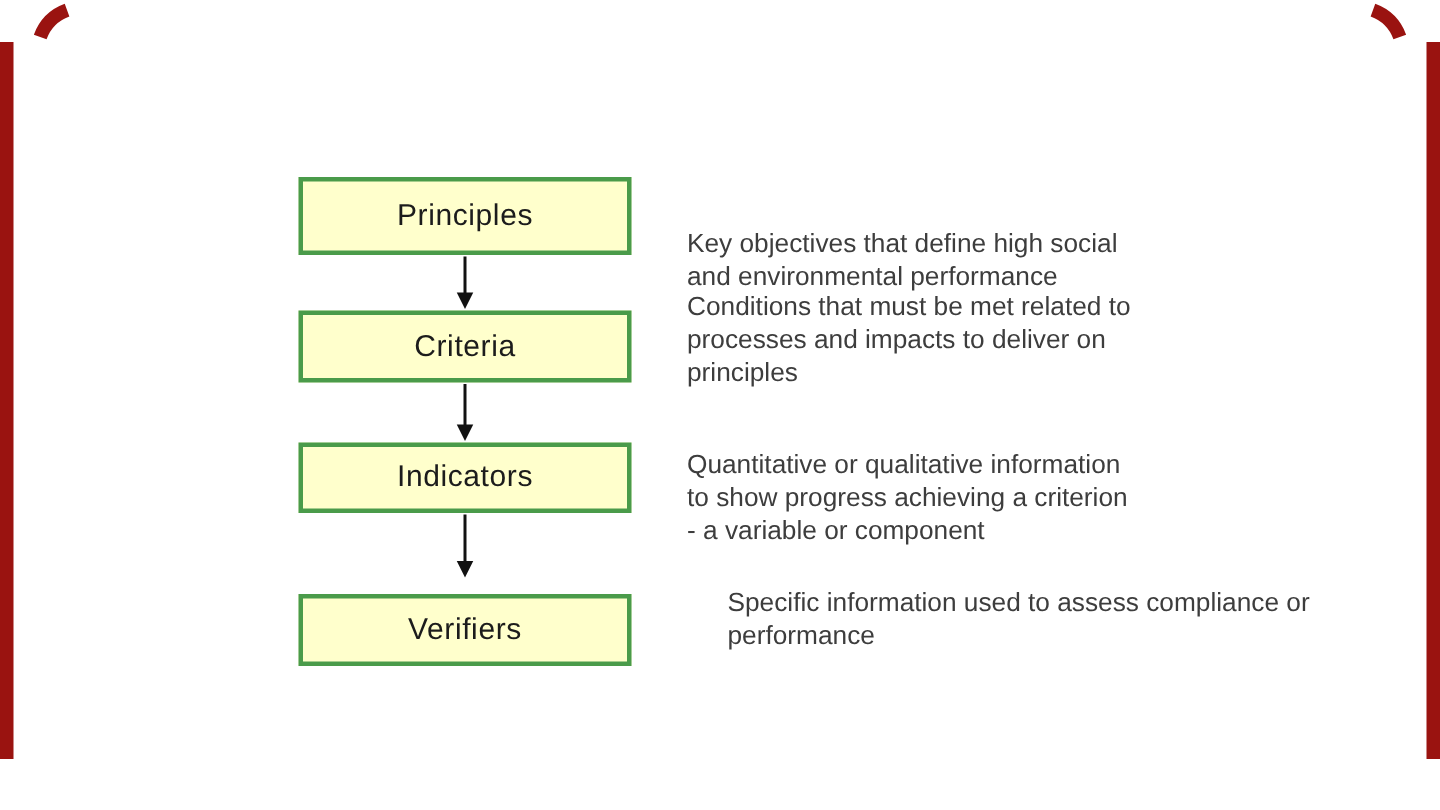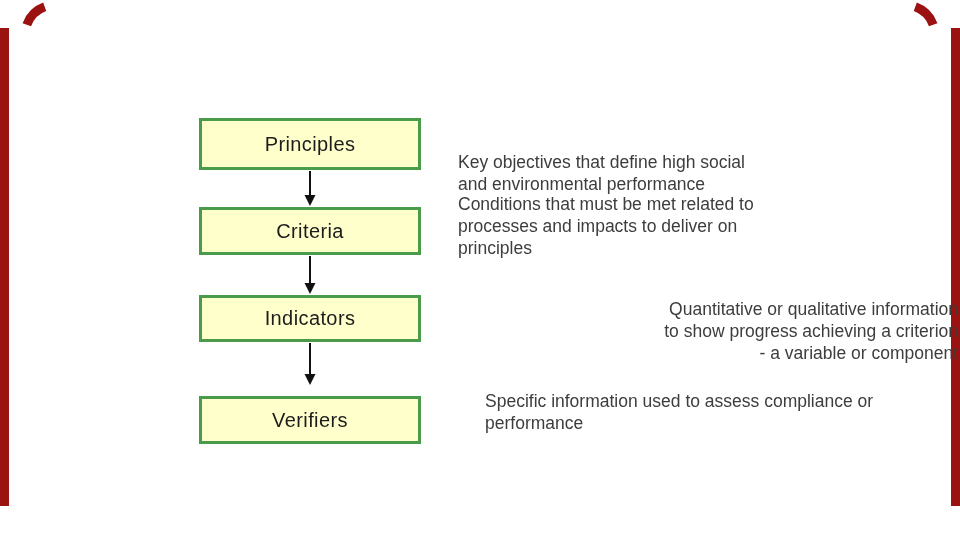--- a/index.html
+++ b/index.html
@@ -47,21 +47,21 @@
     position: absolute;
     left: 458px;
     width: 500px;
     font-size: 17.5px;
     line-height: 22px;
     color: var(--body-text, #3d3d3d);
     white-space: pre-line;
   }
   .desc-1 { top: 115px; margin-top: 36px; }
   .desc-2 { top: 193px; }
-  .desc-3 { top: 298px; text-align: right; }
+  .desc-3 { top: 298px; }
   .desc-4 { top: 390px; margin-left: 27px; }
 </style>
 </head>
 <body>
 
 <div class="slide">
 
   <svg class="overlay-svg" viewBox="0 0 960 540" aria-hidden="true">
 
     <g>

